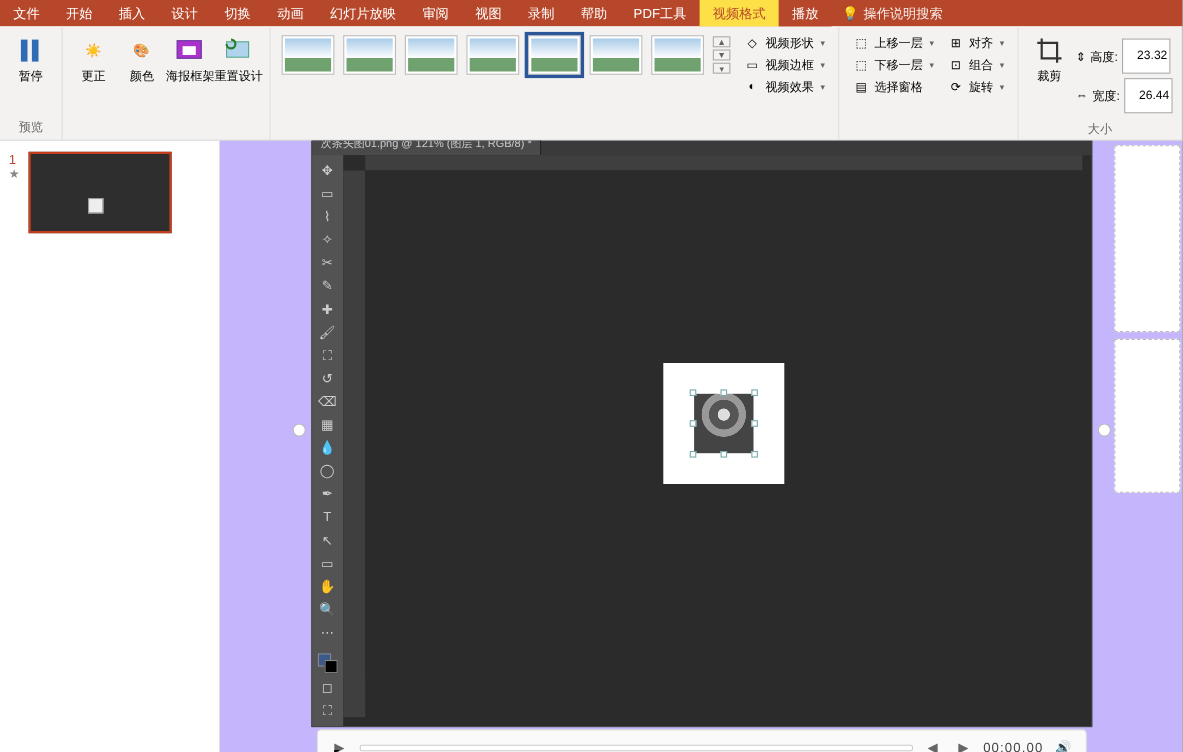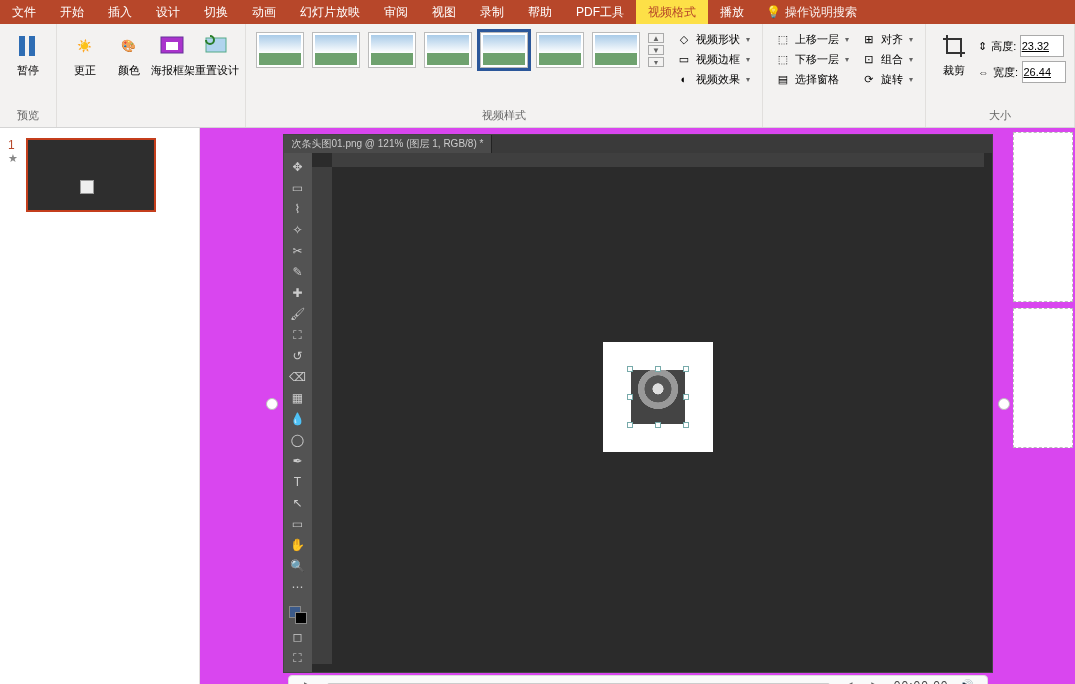--- a/index.html
+++ b/index.html
@@ -25,31 +25,31 @@
 .vstyle-inner { width:100%; height:100%; background:linear-gradient(#a9cbe8,#fff 60%,#6fa26f 60%); }
 .vexpand { width:16px; display:flex; flex-direction:column; gap:2px; }
 .vexpand div { height:10px; border:1px solid #aaa; display:flex; align-items:center; justify-content:center; font-size:8px; color:#666;}
 
 .col-stack { display:flex; flex-direction:column; gap:2px; padding:4px 2px; }
 .smallbtn { display:flex; align-items:center; gap:4px; padding:1px 4px; cursor:pointer; font-size:11px; white-space:nowrap; }
 .smallbtn .mi { width:16px; height:16px; display:inline-flex; align-items:center; justify-content:center; }
 .tri { font-size:8px; color:#666; margin-left:2px;}
 
 .size-field { display:flex; align-items:center; gap:4px; font-size:11px; padding:1px 0;}
-.size-field input { width:44px; height:22px; border:1px solid #aaa; font-size:11px; text-align:right; padding-right:14px;text-decoration:underline;}
+.size-field input { width:44px; height:32px; border:1px solid #aaa; font-size:11px; text-align:right; padding-right:2px;}
 
 .workspace { display:flex; height: calc(684px - 24px - 104px); }
 .thumbs { width: 200px; border-right:1px solid #e1dfdd; padding:10px 8px; background:#fff;}
 .slide-thumb-wrap { display:flex; gap:6px; }
 .slide-num { font-size:12px; color:#B7472A; width:12px; }
 .slide-star { font-size:11px; color:#888; }
 .slide-thumb { width:130px; height:74px; border:2px solid #C43E1C; background:#2e2e2e; position:relative; }
 .slide-thumb::after { content:""; position:absolute; width:12px; height:12px; background:#eee; border:1px solid #999; left:52px; top:40px; }
 
-.canvas-area { flex:1; background:#d946ef; display:flex; justify-content:center; padding-top:6px; overflow:hidden; position:relative;}
+.canvas-area { flex:1; background:#c4b5fd; display:flex; justify-content:center; padding-top:6px; overflow:hidden; position:relative;align-items:center;}
 .slide-holder { width:790px; display:flex; flex-direction:column; align-items:center; }
 .ps-window { width:710px; background:#535353; border:1px solid #444; }
 .ps-tabs { display:flex; height:18px; background:#3a3a3a; font-size:10px; color:#ccc; align-items:center;}
 .ps-tab { padding:0 8px; height:18px; line-height:18px; border-right:1px solid #222; background:#4a4a4a;}
 .ps-tab.active { background:#535353; }
 .ps-body { display:flex; }
 .ps-tools { width:28px; background:#535353; display:flex; flex-direction:column; align-items:center; gap:5px; padding:6px 0;}
 .ps-tool { width:16px; height:16px; color:#ccc; display:flex; align-items:center; justify-content:center; font-size:12px;}
 .ps-swatch { width:18px; height:18px; position:relative; margin-top:6px;}
 .ps-swatch .fg{ width:12px;height:12px;background:#3b5a8a;border:1px solid #888;position:absolute;top:0;left:0;}
@@ -188,21 +188,20 @@
             <span>视频边框</span>
             <span class="tri">▾</span>
           </div>
         <div class="smallbtn">
             <span class="mi">◐</span>
             <span>视频效果</span>
             <span class="tri">▾</span>
           </div>
       </div>
     </div>
-    <div class="label">视频样式</div>
   </div>
 
   <div class="rgroup">
     <div class="body">
       <div class="col-stack">
         <div class="smallbtn">
             <span class="mi">⬚</span>
             <span>上移一层</span>
             <span class="tri">▾</span>
           </div>

